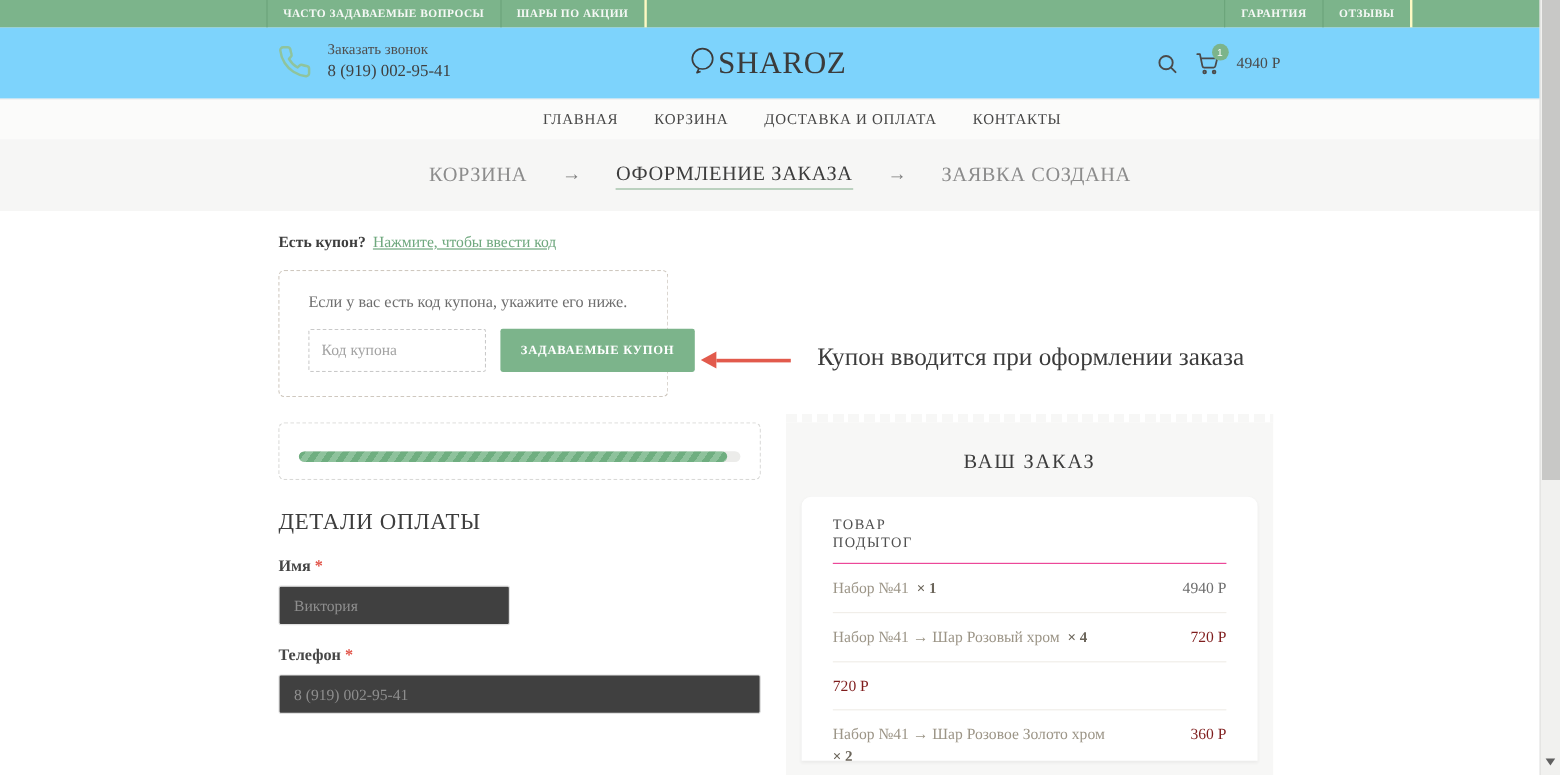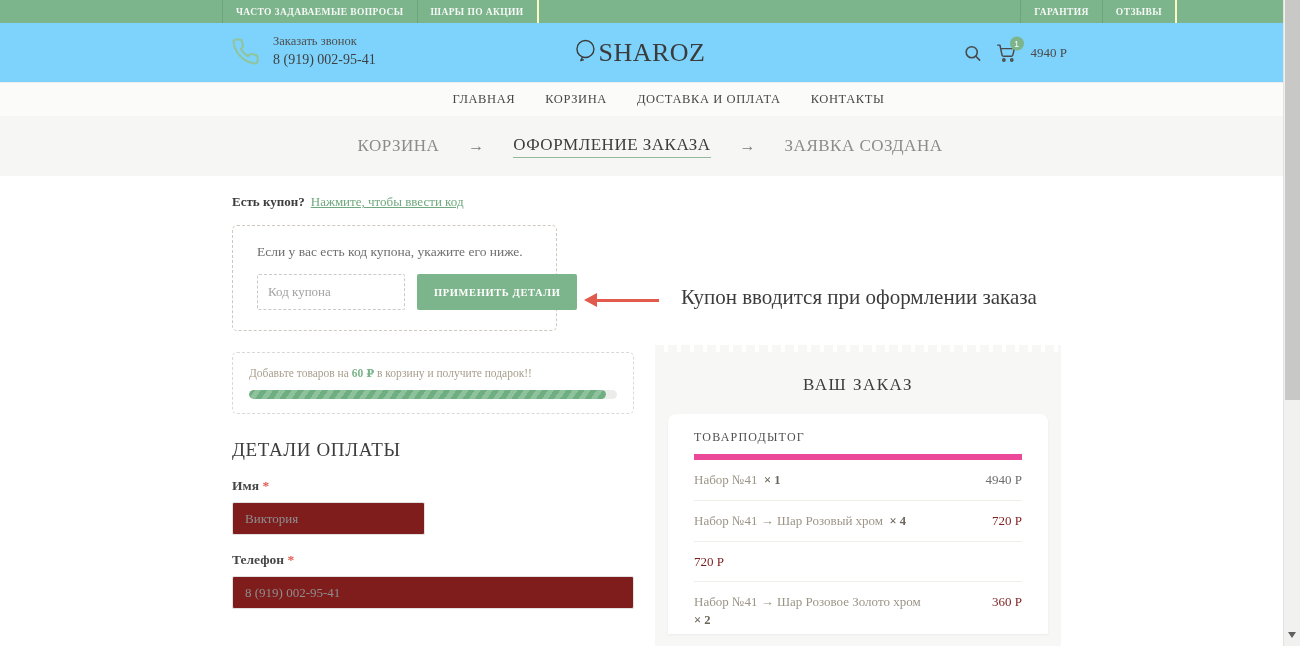--- a/index.html
+++ b/index.html
@@ -72,32 +72,32 @@
   .progress-box .ptext { font-size:11.5px; color:#a89e8c; }
   .progress-box .ptext b { color:#7cb48b; }
   .pbar { margin-top:10px; height:9px; border-radius:5px; background:#ececea; overflow:hidden; }
   .pfill { height:100%; border-radius:5px;
          background:repeating-linear-gradient(125deg,#6fae80 0 5px,#8ec29c 5px 10px); }
   
   .details-title { margin-top:25px; font-size:19px; letter-spacing:.6px; color:#3d3d3d; }
   .f-label { margin-top:17px; margin-bottom:8px; font-size:13.5px; color:#464646; font-weight:bold; }
   .f-label .req { color:#e2574c; }
   .f-input { height:33px; border:1px solid #e1e1e1; border-radius:2px; padding:0 12px;
-         font-size:13px; color:#8e8e8e; font-family:inherit; width:402px; background:#7f1d1d; }
+         font-size:13px; color:#8e8e8e; font-family:inherit; width:402px; background:#404040; }
   .f-input.short { width:193px; }
   
   .order-panel { position:absolute; left:655px; top:169px; width:406px; height:301px; }
   .scallop { height:7px;
          background:repeating-linear-gradient(90deg,#f7f7f6 0 9px,transparent 9px 13px); }
   .order-body { background:#f7f7f6; height:294px; }
   .order-title { text-align:center; padding:23px 0 19px; font-size:17px; letter-spacing:1.5px; color:#3d3d3d; }
   .order-card { margin:0 13px; background:#fff; border-radius:8px 8px 0 0;
          box-shadow:0 1px 3px rgba(0,0,0,.05); padding:0 26px; height:220px; overflow:hidden; }
-  .o-head { display:flex; justify-content:flex-start; padding:16px 0 9px;
-         border-bottom:6px solid #ec4899; font-size:12px; letter-spacing:1.2px; color:#4f4f4f; }
+  .o-head { display:flex; justify-content:center; padding:16px 0 9px;
+         border-bottom:1px solid #ec4899; font-size:12px; letter-spacing:1.2px; color:#4f4f4f;flex-direction:column; }
   .o-row { display:flex; justify-content:space-between; padding:11px 0;
          border-bottom:1px solid #f1eee9; line-height:1.35; }
   .o-row .nm { width:238px; font-size:13px; color:#9c9587; }
   .o-row .nm .qty { color:#6b655a; font-weight:bold; font-size:12.5px; }
   .o-row .pr { font-size:13px; color:#6e6e6e; }
   .o-row.muted .pr { color:#7f1d1d; }
   
   .scrollbar { position:absolute; right:0; top:0; width:17px; height:646px; background:#f1f1ef;
          border-left:1px solid #e2e2e0; }
   .sb-thumb { position:absolute; top:0; left:1px; width:15px; height:400px; background:#c8c8c6; }
@@ -180,26 +180,25 @@
   <div class="left-col">
 
     <div class="coupon-toggle">
       <b>Есть купон?</b><a href="#">Нажмите, чтобы ввести код</a>
     </div>
 
     <div class="coupon-box">
       <div class="hint">Если у вас есть код купона, укажите его ниже.</div>
       <div class="coupon-row">
         <input type="text" placeholder="Код купона" style="">
-        <button class="apply-btn">ПРИМЕНИТЬ ДЕТАЛИ</button>
+        <button class="apply-btn">ЗАДАВАЕМЫЕ КУПОН</button>
       </div>
     </div>
 
     <div class="progress-box">
-      <div class="ptext"><span>Добавьте товаров на </span><b>60 ₽</b><span> в корзину и получите подарок!!</span></div>
       <div class="pbar">
         <div class="pfill" style="width: 97%;"></div>
       </div>
     </div>
 
     <div class="details-title">ДЕТАЛИ ОПЛАТЫ</div>
 
     <div class="f-label">
       <span>Имя</span> <span class="req">*</span>
     </div>

